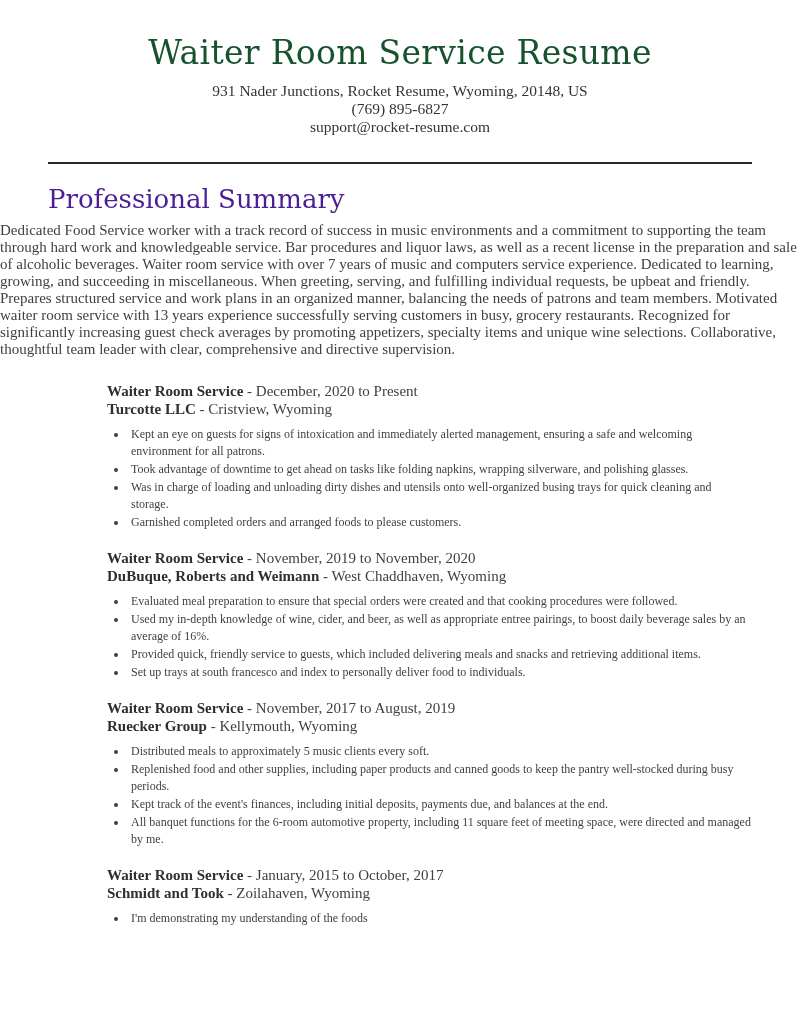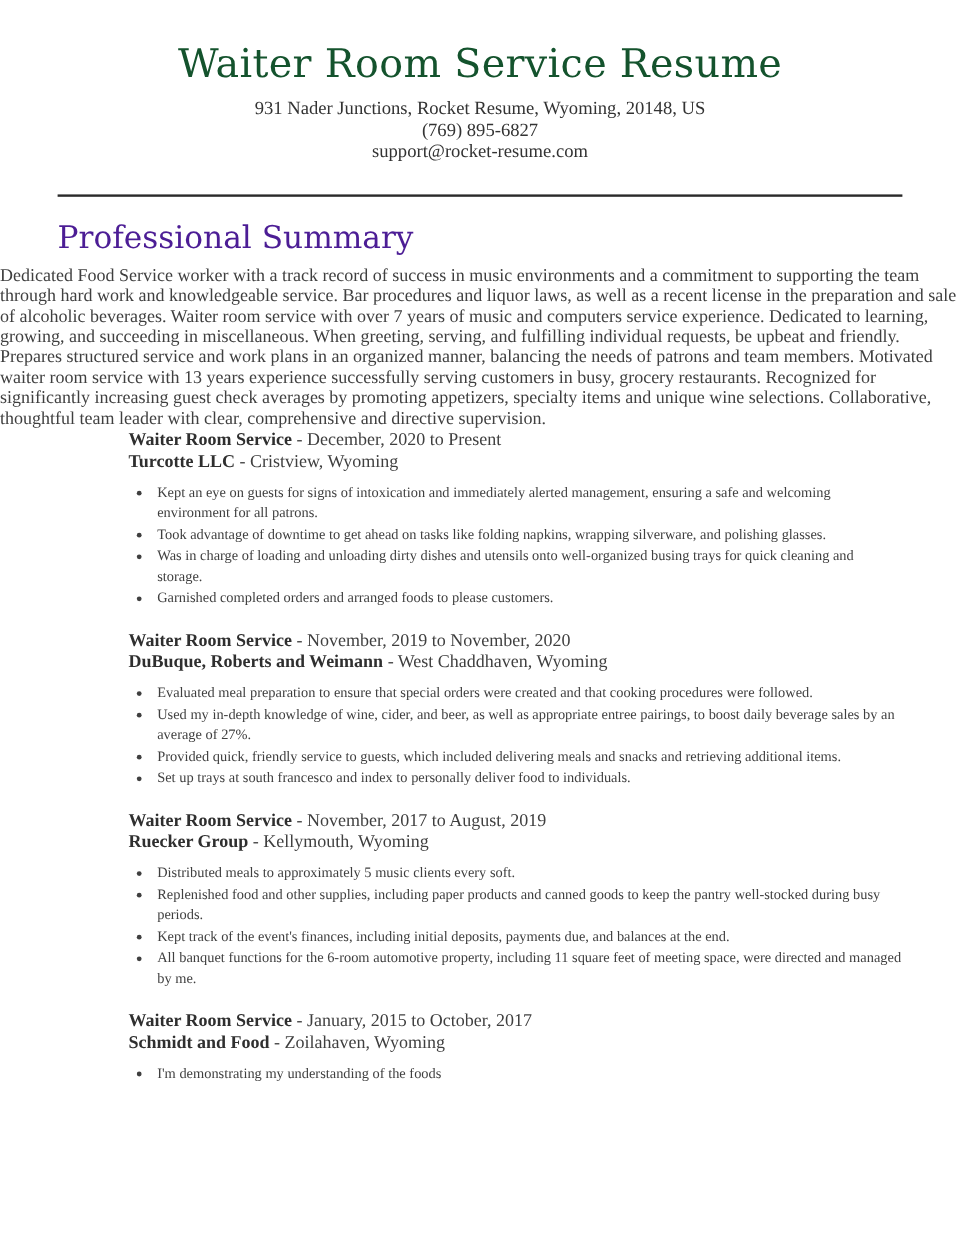--- a/index.html
+++ b/index.html
@@ -41,21 +41,21 @@
 
   .section-heading {
     font-family: "DejaVu Serif", serif;
     font-size: 26px;
     line-height: 30px;
     font-weight: normal;
     color: #4c1d95;
     margin: 20px 48px 8px 48px;
   }
 
-  .indent { margin-left: 107px; margin-right: 48px; }
+  .indent { margin-left: 107px; margin-right: 48px; margin-top: 24px; }
 
   .summary-text {
     margin: 0;
     font-size: 15px;
     line-height: 17px;
   }
 
   .job { margin-bottom: 18px; }
   .job-line { font-size: 15px; line-height: 18px; }
   .bold { font-weight: bold; color: #2f2f2f; }
@@ -104,40 +104,40 @@
           <li>Was in charge of loading and unloading dirty dishes and utensils onto well-organized busing trays for quick cleaning and storage.</li>
           <li>Garnished completed orders and arranged foods to please customers.</li>
         </ul>
       </article>
 
       <article class="job">
         <div class="job-line"><span class="bold">Waiter Room Service</span><span> - </span><span>November, 2019 to November, 2020</span></div>
         <div class="job-line"><span class="bold">DuBuque, Roberts and Weimann</span><span> - </span><span>West Chaddhaven, Wyoming</span></div>
         <ul>
           <li>Evaluated meal preparation to ensure that special orders were created and that cooking procedures were followed.</li>
-          <li>Used my in-depth knowledge of wine, cider, and beer, as well as appropriate entree pairings, to boost daily beverage sales by an average of 27%.</li>
+          <li>Used my in-depth knowledge of wine, cider, and beer, as well as appropriate entree pairings, to boost daily beverage sales by an average of 16%.</li>
           <li>Provided quick, friendly service to guests, which included delivering meals and snacks and retrieving additional items.</li>
           <li>Set up trays at south francesco and index to personally deliver food to individuals.</li>
         </ul>
       </article>
 
       <article class="job">
         <div class="job-line"><span class="bold">Waiter Room Service</span><span> - </span><span>November, 2017 to August, 2019</span></div>
         <div class="job-line"><span class="bold">Ruecker Group</span><span> - </span><span>Kellymouth, Wyoming</span></div>
         <ul>
           <li>Distributed meals to approximately 5 music clients every soft.</li>
           <li>Replenished food and other supplies, including paper products and canned goods to keep the pantry well-stocked during busy periods.</li>
           <li>Kept track of the event's finances, including initial deposits, payments due, and balances at the end.</li>
           <li>All banquet functions for the 6-room automotive property, including 11 square feet of meeting space, were directed and managed by me.</li>
         </ul>
       </article>
 
       <article class="job">
         <div class="job-line"><span class="bold">Waiter Room Service</span><span> - </span><span>January, 2015 to October, 2017</span></div>
-        <div class="job-line"><span class="bold">Schmidt and Food</span><span> - </span><span>Zoilahaven, Wyoming</span></div>
+        <div class="job-line"><span class="bold">Schmidt and Took</span><span> - </span><span>Zoilahaven, Wyoming</span></div>
         <ul>
           <li>I'm demonstrating my understanding of the foods</li>
         </ul>
       </article>
 
     </div>
   </section>
 
 </div>
 

